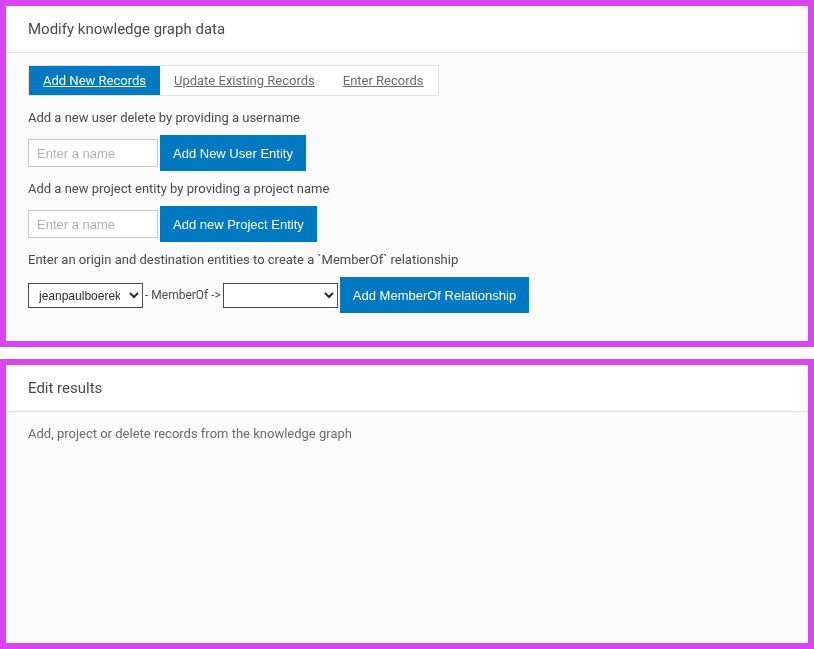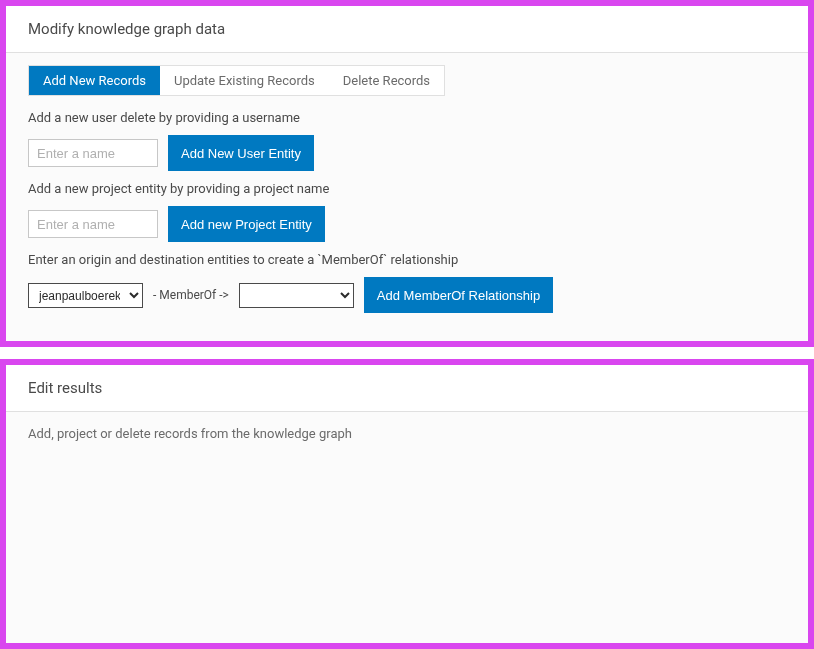--- a/index.html
+++ b/index.html
@@ -33,38 +33,39 @@
       width: fit-content;
       background: #ffffff;
       margin-bottom: 14px;
     }
     .tab {
       padding: 7px 14px;
       font-size: 13px;
       color: #6b6b6b;
       cursor: pointer;
       background: #ffffff;
+      text-decoration: underline;
     }
     .tab.active {
       background: #0079c1;
       color: #ffffff;
     }
     .form-line {
       margin-bottom: 10px;
     }
     .form-label {
       font-size: 13px;
       color: #4a4a4a;
       margin-bottom: 10px;
       display: block;
     }
     .row {
       display: flex;
       align-items: center;
-      gap: 10px;
+      gap: 2px;
       margin-bottom: 10px;
     }
     input[type="text"] {
       border: 1px solid #c7c7c7;
       padding: 6px 8px;
       font-size: 13px;
       color: #4a4a4a;
       width: 130px;
       height: 28px;
       background: #ffffff;
@@ -115,21 +116,21 @@
 </head>
 <body>
 
 <div class="panel top-panel">
   <div class="panel-header">Modify knowledge graph data</div>
   <div class="panel-body">
 
     <div class="tabs">
       <div class="tab active">Add New Records</div>
       <div class="tab">Update Existing Records</div>
-      <div class="tab">Delete Records</div>
+      <div class="tab">Enter Records</div>
     </div>
 
     <div class="form-line">
       <span class="form-label">Add a new user delete by providing a username</span>
     </div>
     <div class="row">
       <input type="text" placeholder="Enter a name" style="">
       <button class="btn">Add New User Entity</button>
     </div>
 

